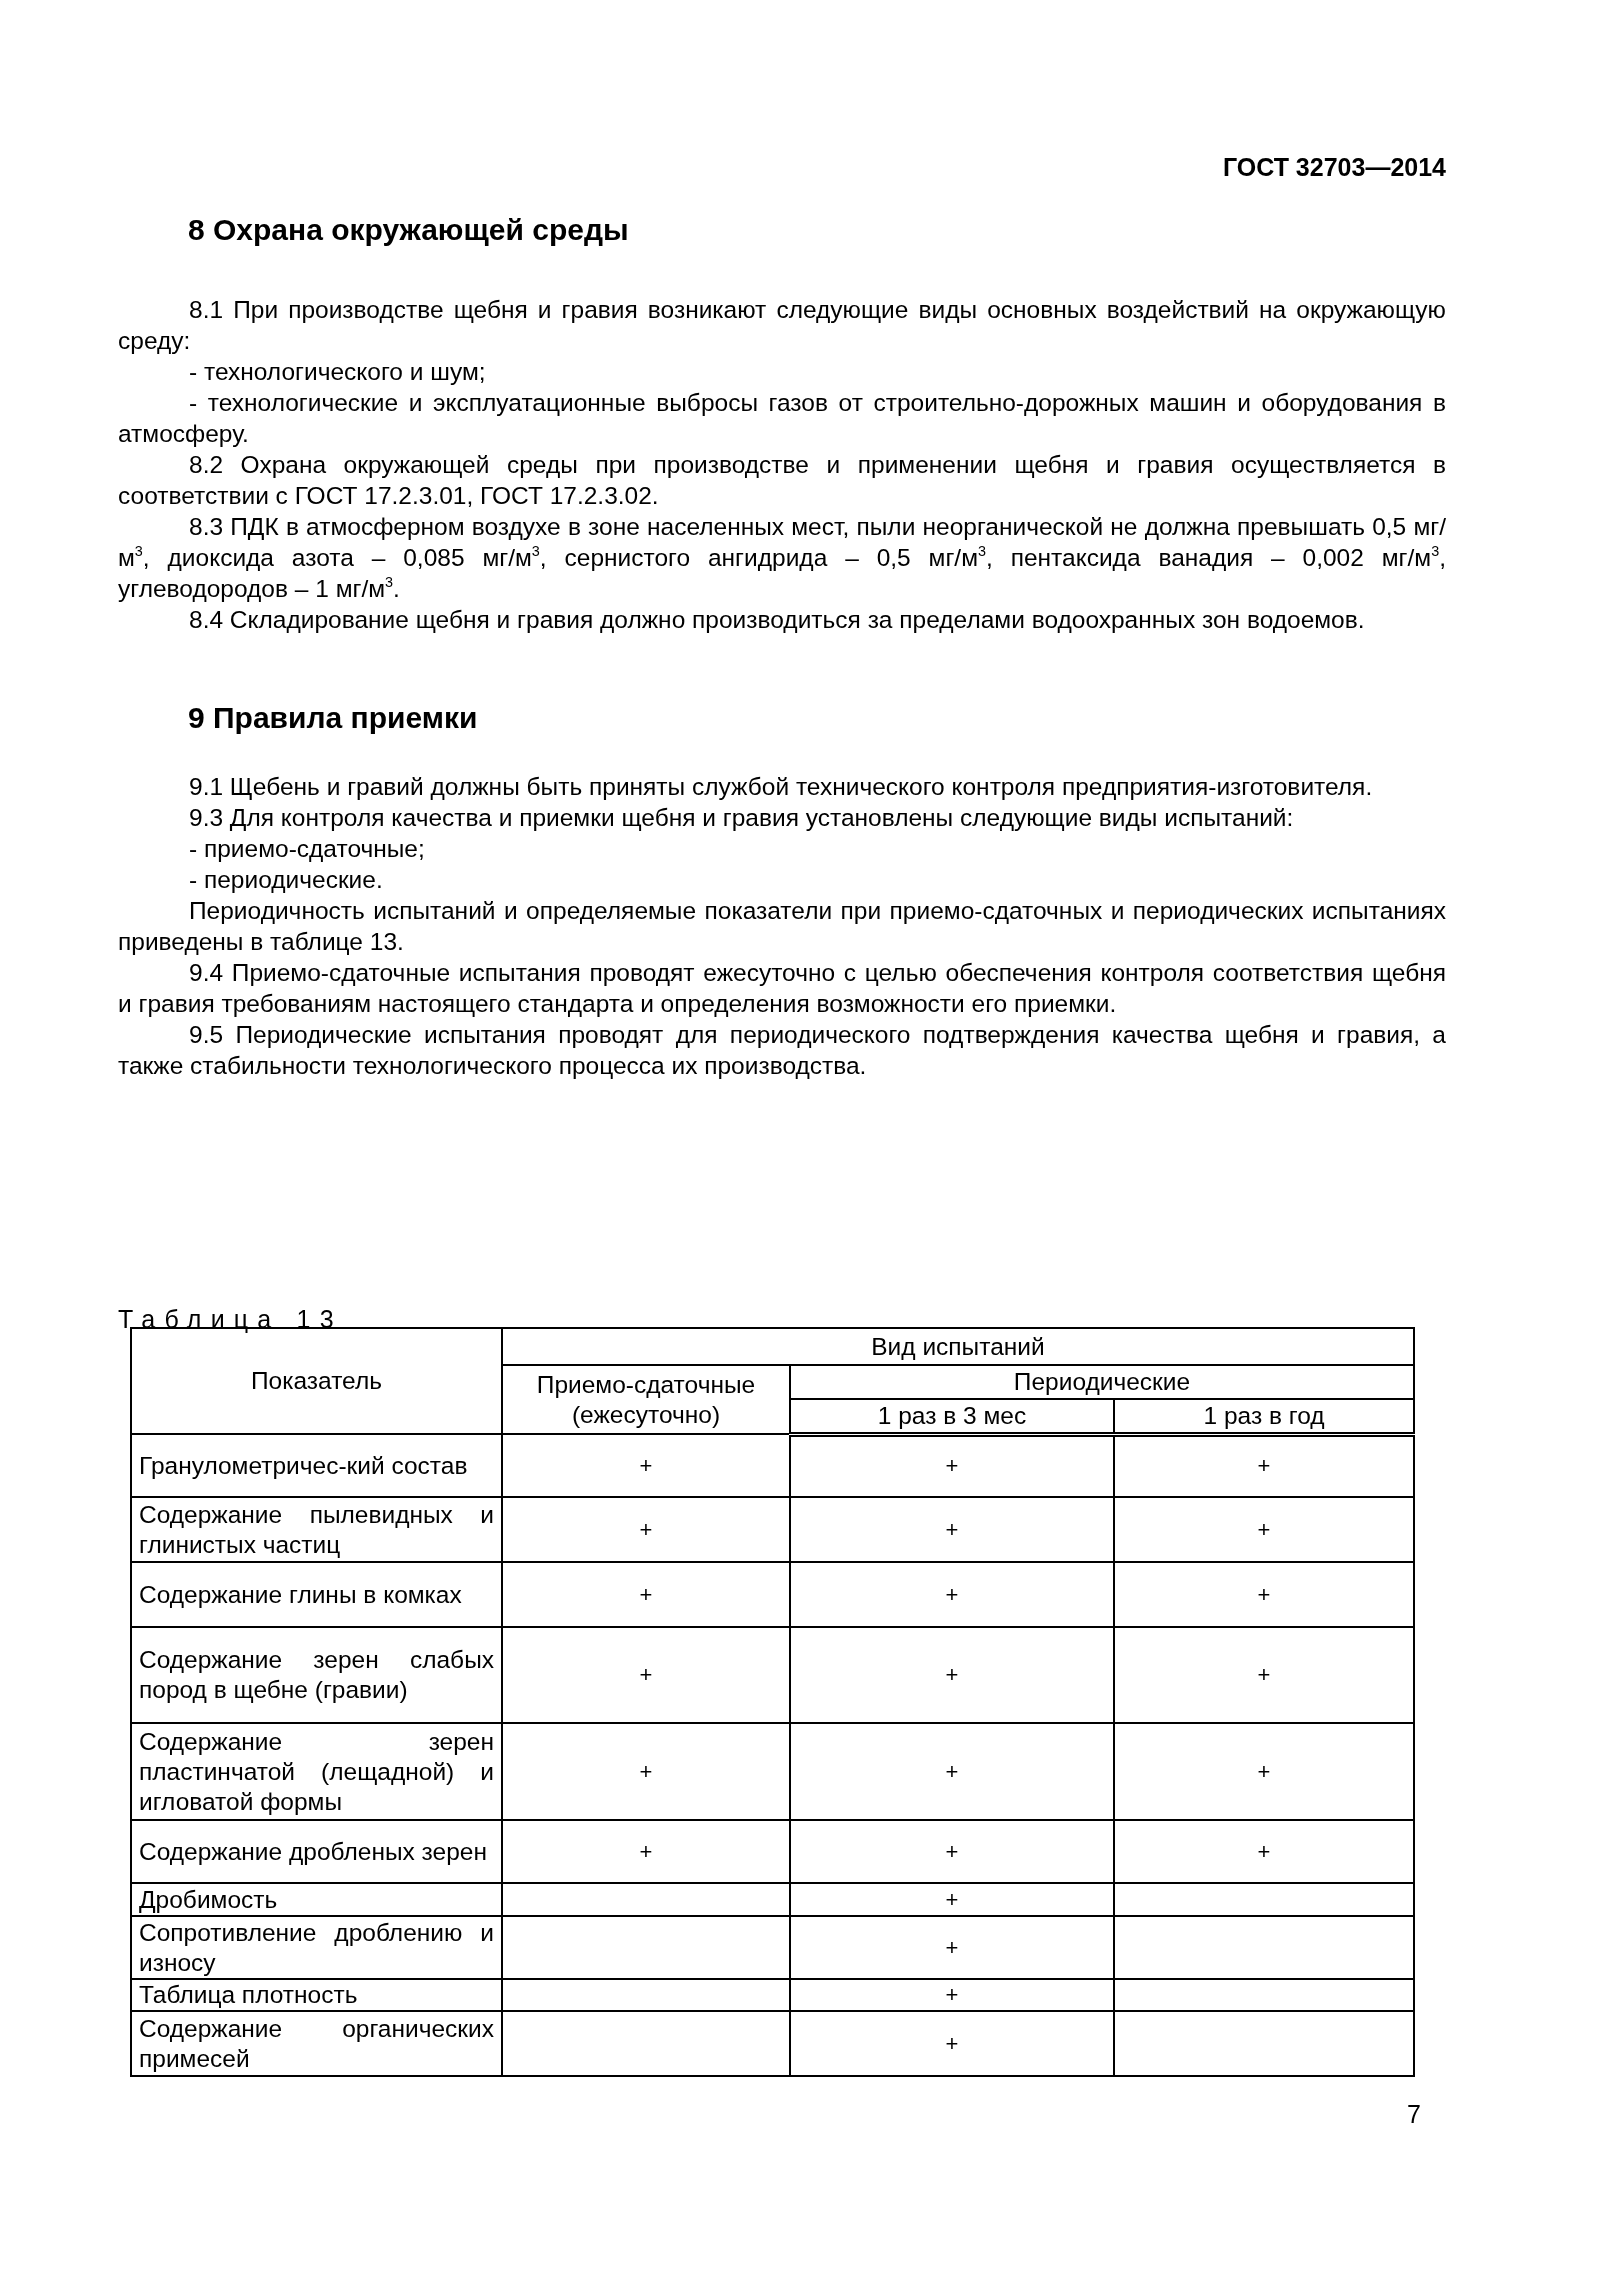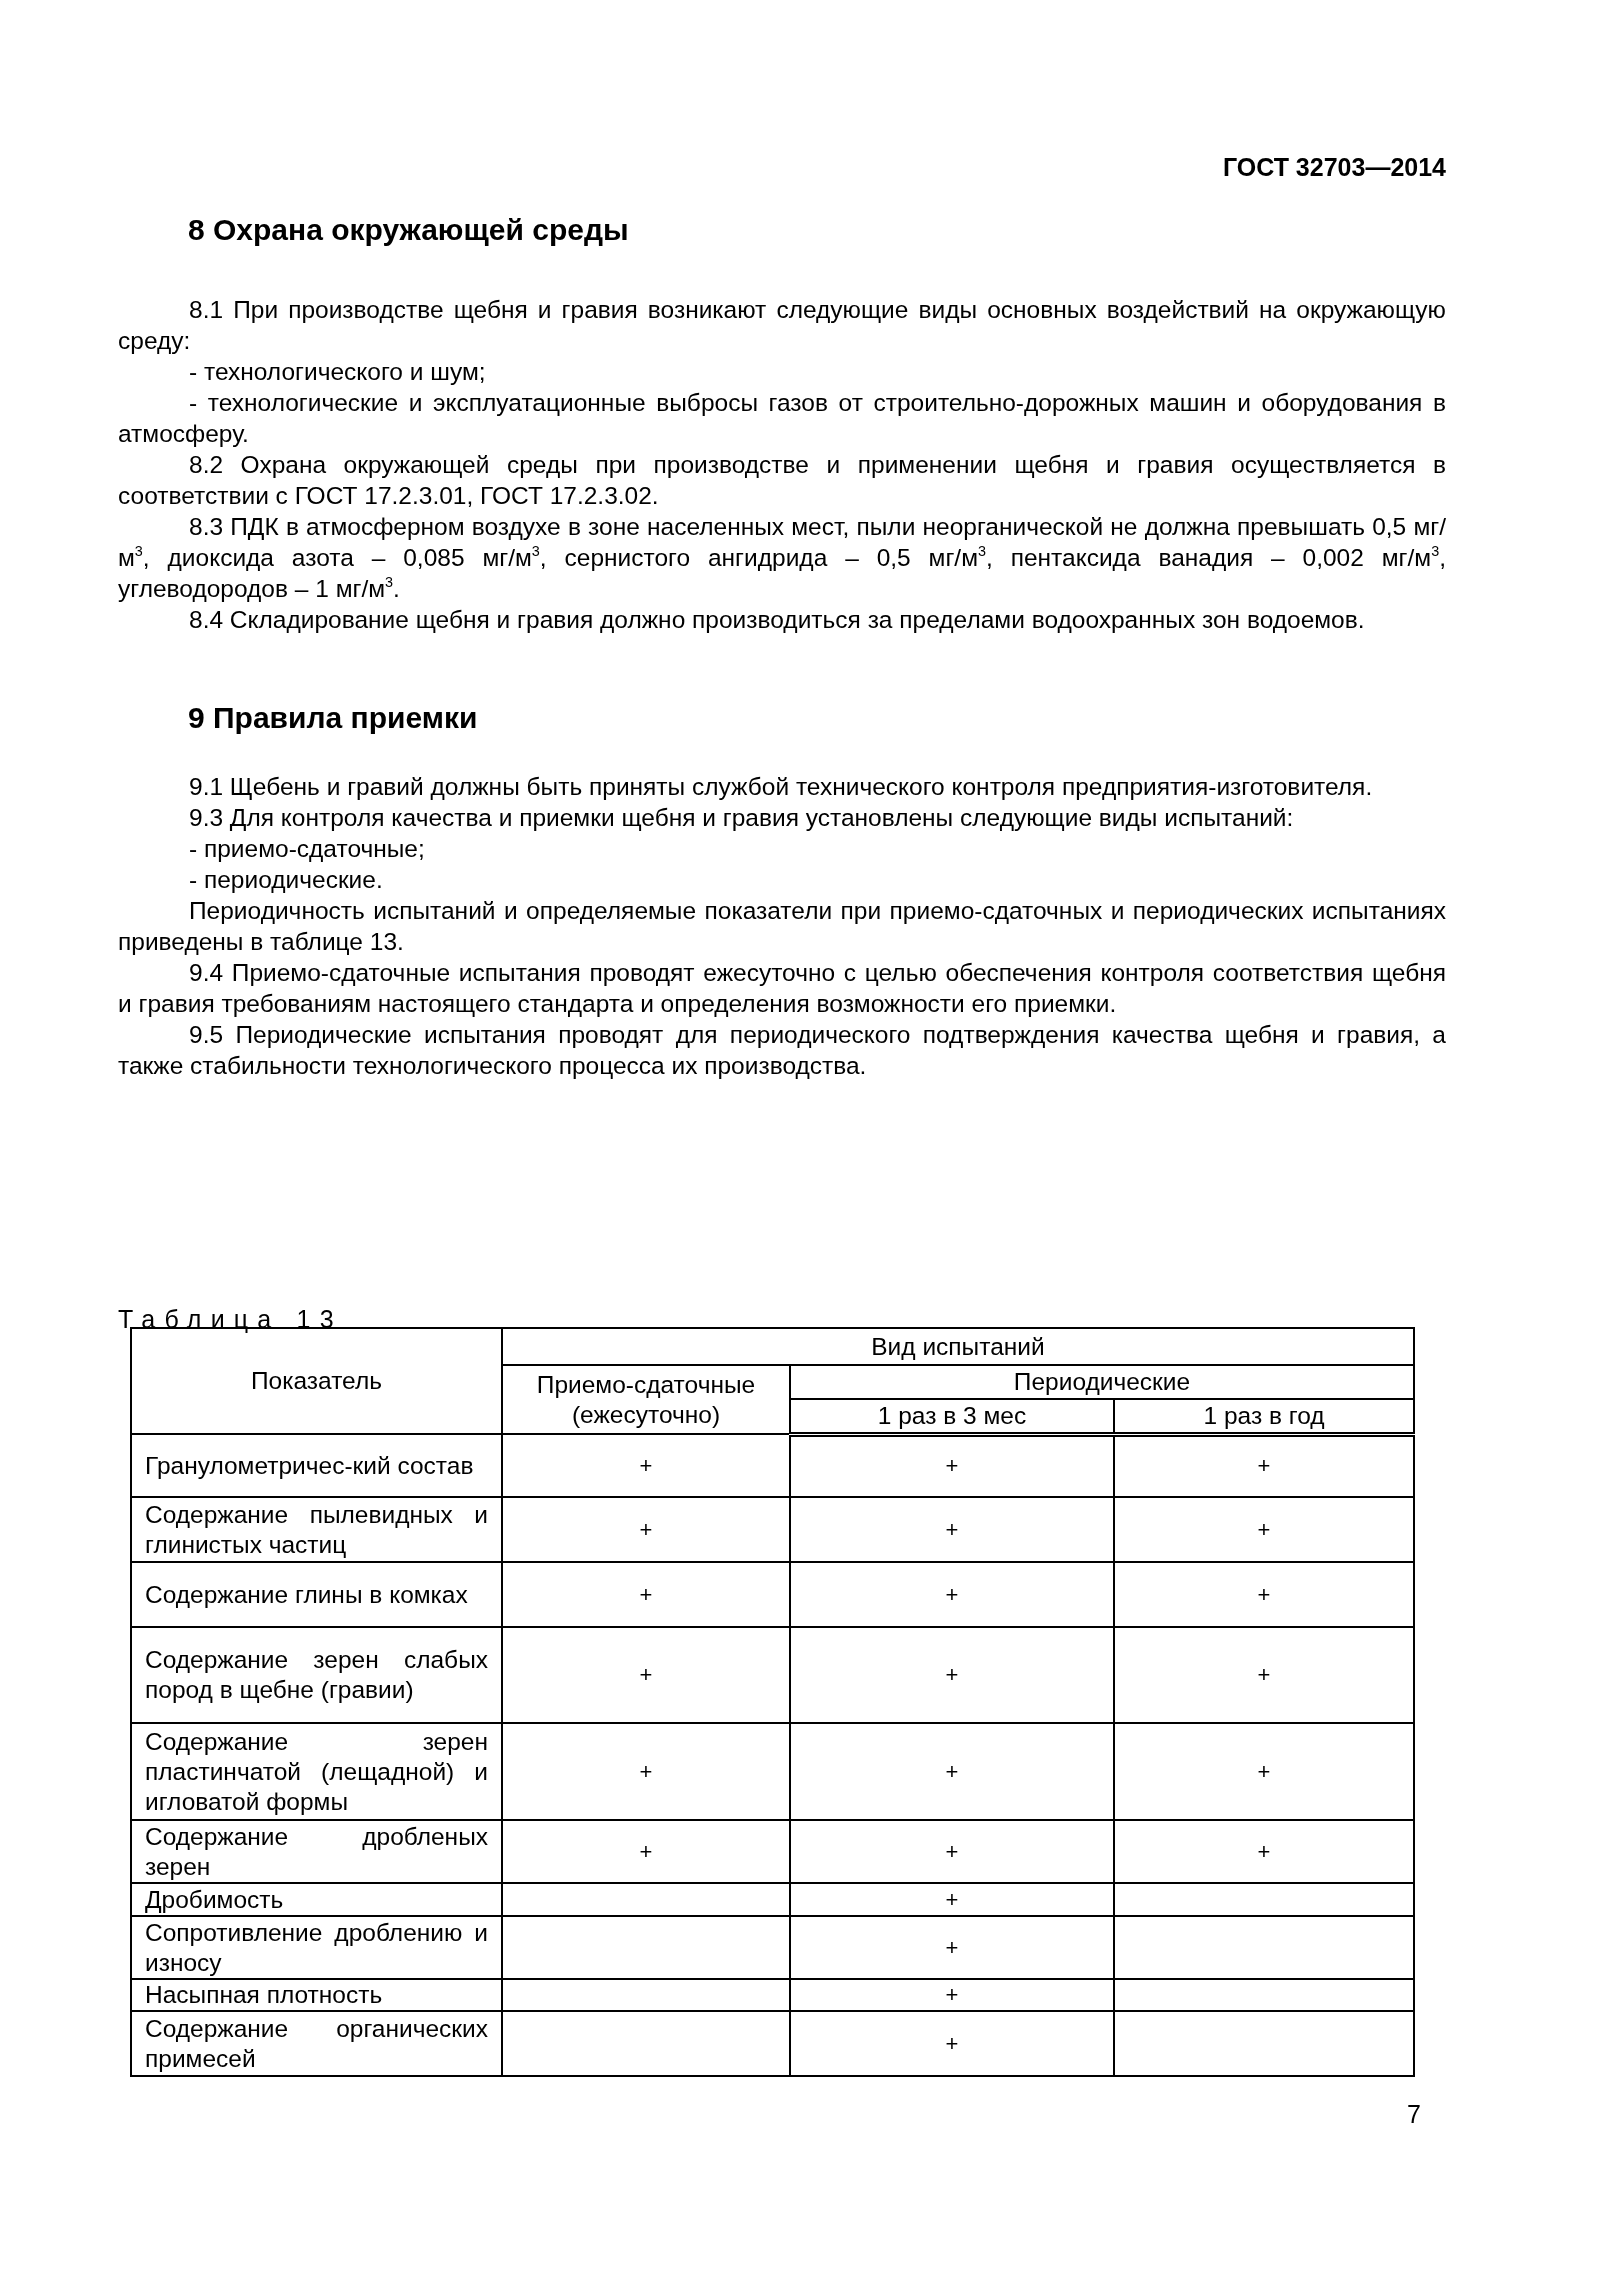--- a/index.html
+++ b/index.html
@@ -29,21 +29,21 @@
     table.t13 {
       position: absolute; left: 130px; top: 1327px; width: 1283px;
       border-collapse: collapse; table-layout: fixed;
       font-size: 24.5px; line-height: 30px;
     }
     table.t13 td, table.t13 th {
       border: 2px solid #000; padding: 0 7.9px; font-weight: normal; vertical-align: middle;
     }
     table.t13 th { text-align: center; }
     table.t13 thead tr:last-child th { border-bottom: 5.9px double #000; }
-    .cell-name { text-align: justify; text-align-last: left; padding: 0 13px !important; }
+    .cell-name { text-align: justify; text-align-last: left; padding: 0 7px !important; }
     .cell-plus { text-align: center; font-weight: bold; font-size: 22px; }
     .page-num {
       position: absolute; left: 1407px; top: 2099px; font-size: 25px; line-height: 31px;
     }
   </style>
 </head>
 <body>
 
 <div class="doc-code">ГОСТ 32703—2014</div>
 
@@ -139,21 +139,21 @@
       <td class="cell-plus">+</td>
       <td class="cell-plus"></td>
     </tr>
     <tr style="height:63px;">
       <td class="cell-name">Сопротивление дроблению и износу</td>
       <td class="cell-plus"></td>
       <td class="cell-plus">+</td>
       <td class="cell-plus"></td>
     </tr>
     <tr style="height:31px;">
-      <td class="cell-name">Насыпная плотность</td>
+      <td class="cell-name">Таблица плотность</td>
       <td class="cell-plus"></td>
       <td class="cell-plus">+</td>
       <td class="cell-plus"></td>
     </tr>
     <tr style="height:65px;">
       <td class="cell-name">Содержание органических примесей</td>
       <td class="cell-plus"></td>
       <td class="cell-plus">+</td>
       <td class="cell-plus"></td>
     </tr>

